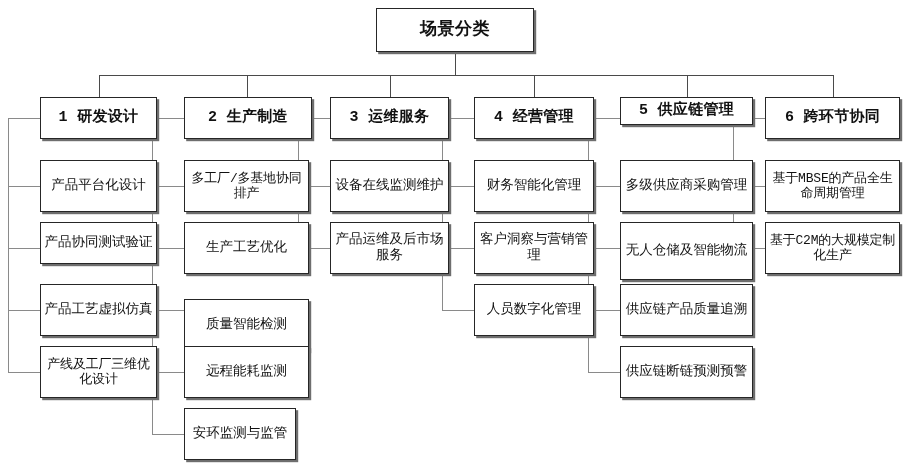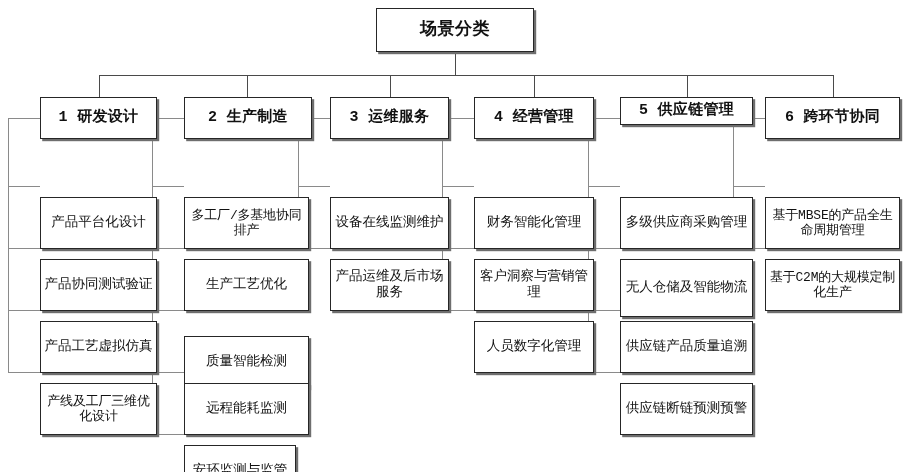--- a/index.html
+++ b/index.html
@@ -46,21 +46,20 @@
   }
   .cat {
     border-width: 1.8px;
     font-weight: bold;
     font-size: 15px;
     letter-spacing: 0.3px;
   }
   .leaf {
     font-weight: normal;
     font-size: 13.5px;
-    margin-top: 37px;
   }
   .leaf.tight .label {
     font-size: 13px;
     letter-spacing: -0.2px;
   }
   .conn {
     position: absolute;
     background: #8a8a8a;
     z-index: 1;
   }
@@ -120,21 +119,21 @@
     <span class="label">场景分类</span>
   </div>
 
   <div id="node-layer">
       <div class="node cat" style="left: 40px; top: 97px; width: 117px; height: 42px;">
         <span class="label">1 研发设计</span>
       </div>
       <div class="node leaf" style="left: 40px; top: 160px; width: 117px; height: 52px;">
         <span class="label">产品平台化设计</span>
       </div>
-      <div class="node leaf" style="left: 40px; top: 222px; width: 117px; height: 52px;">
+      <div class="node leaf" style="left: 40px; top: 222px; width: 117px; height: 42px;">
         <span class="label">产品协同测试验证</span>
       </div>
       <div class="node leaf" style="left: 40px; top: 284px; width: 117px; height: 52px;">
         <span class="label">产品工艺虚拟仿真</span>
       </div>
       <div class="node leaf tight" style="left: 40px; top: 346px; width: 117px; height: 52px;">
         <span class="label">产线及工厂三维优化设计</span>
       </div>
       <div class="node cat" style="left: 184px; top: 97px; width: 128px; height: 42px;">
         <span class="label">2 生产制造</span>

